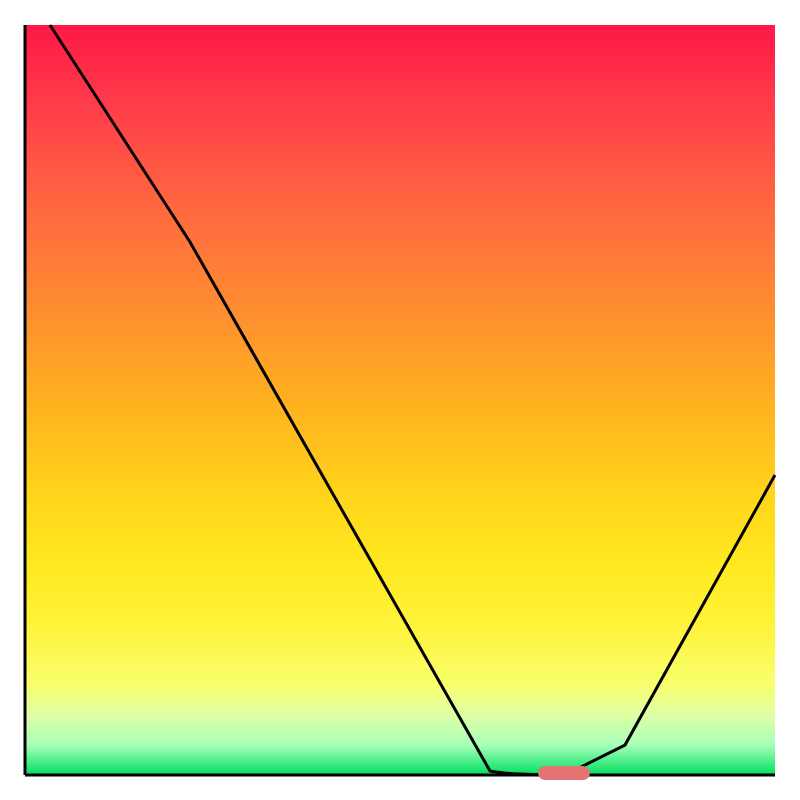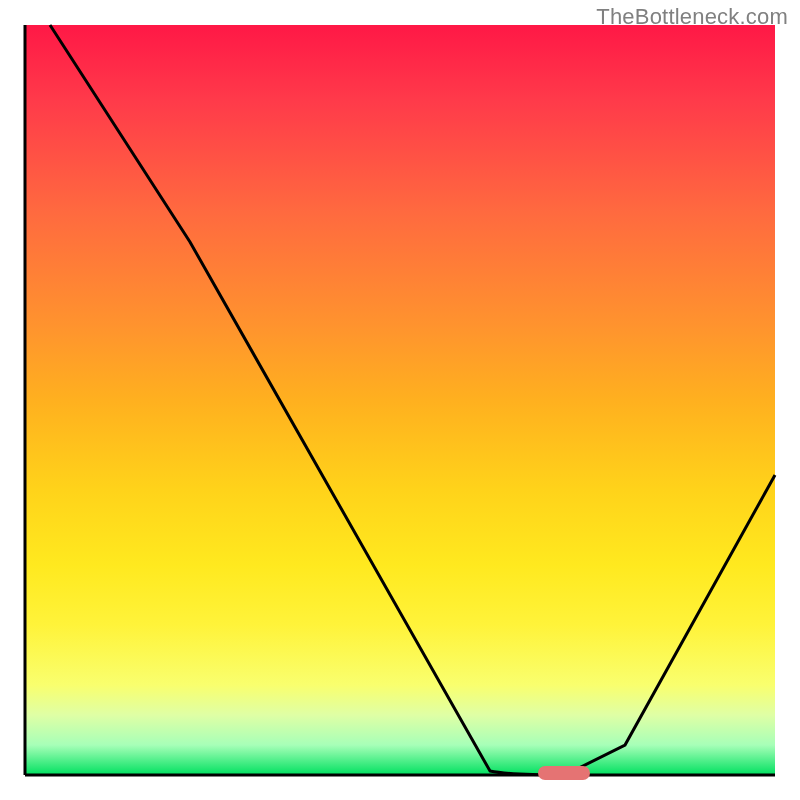--- a/index.html
+++ b/index.html
@@ -76,14 +76,13 @@
     <path class="curve-line" d="M 50 25
              L 190 242
              L 490 771
              Q 510 775 565 775
              L 625 745
              L 775 475"></path>
 
     <rect class="marker" x="538" y="766" width="52" height="14" rx="7" ry="7"></rect>
   </svg>
 
-  <div class="watermark">TheBottleneck.com</div>
 </div>
 
 </body></html>

